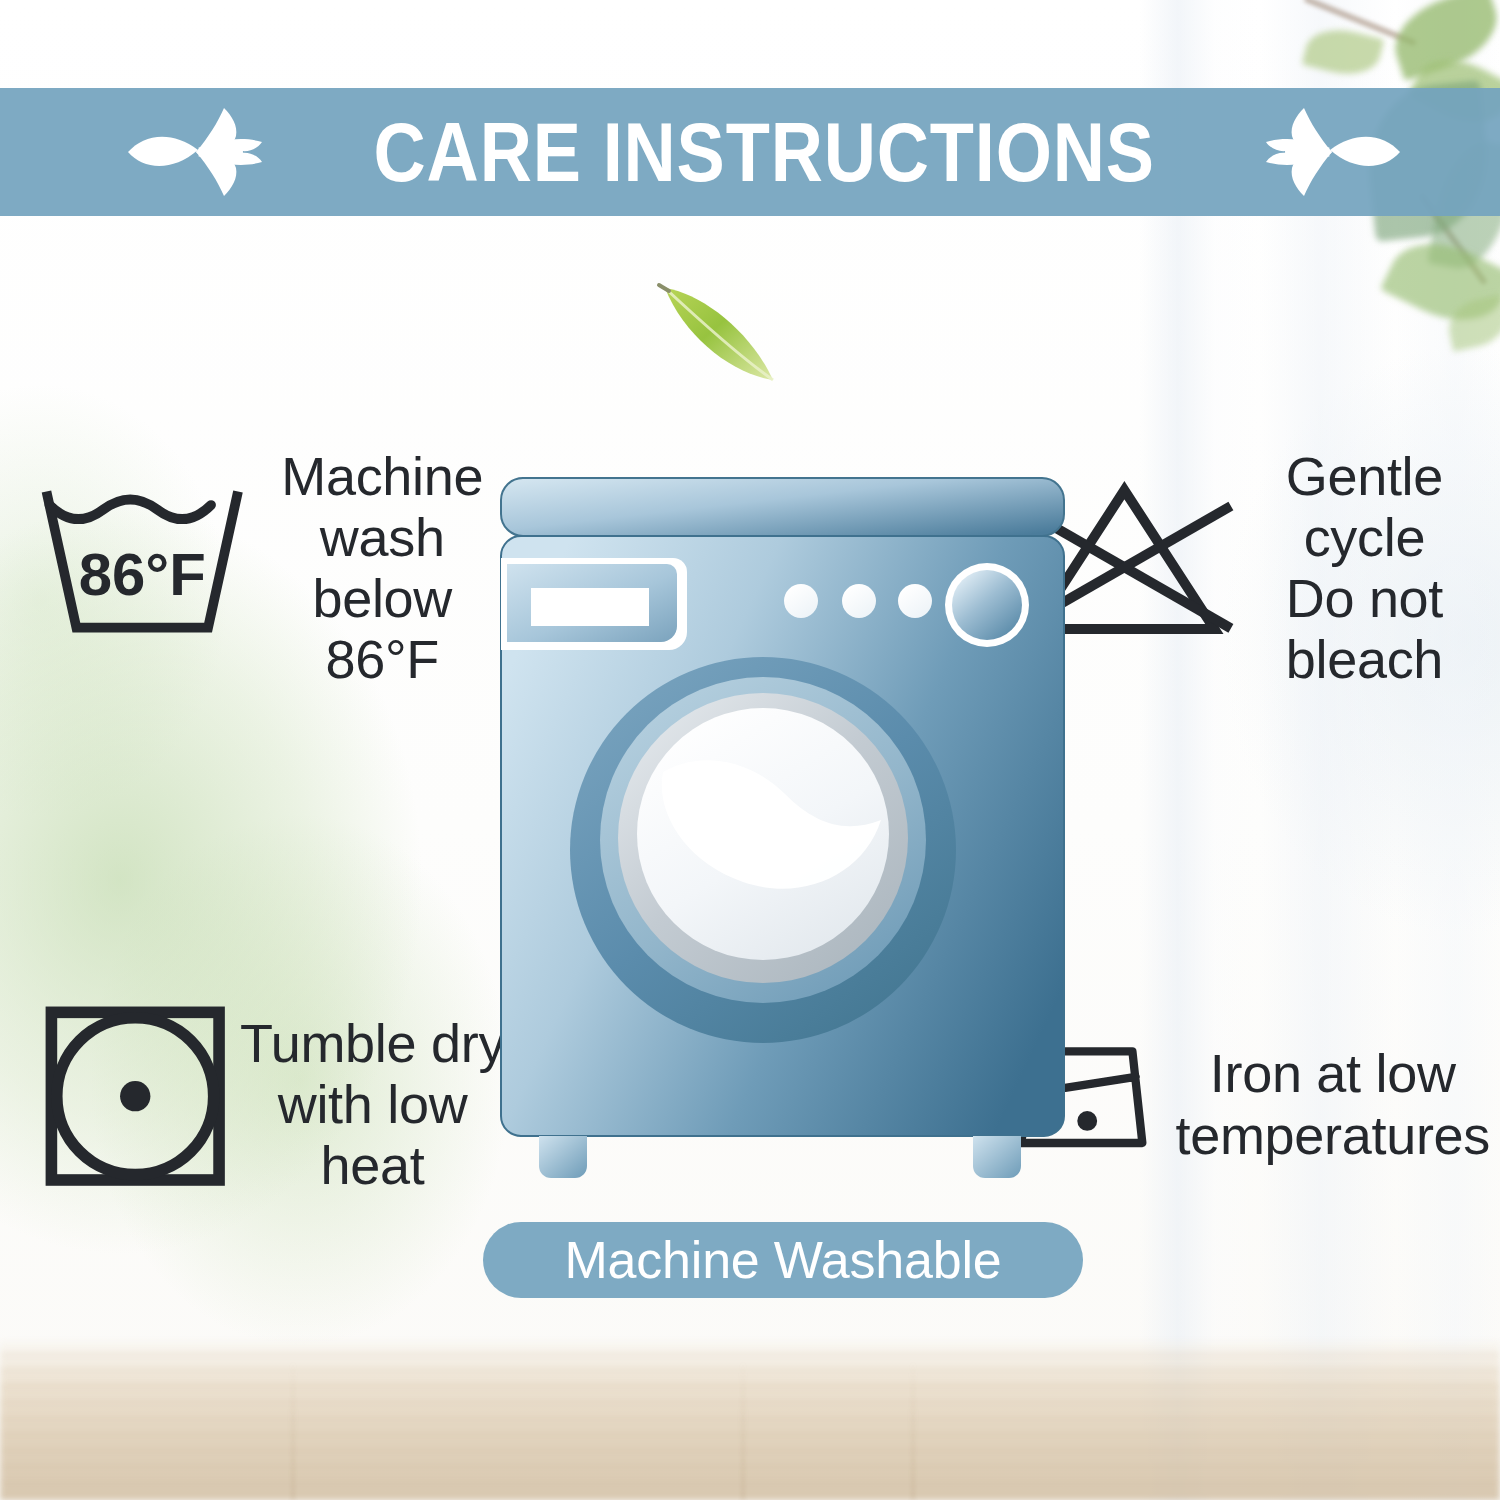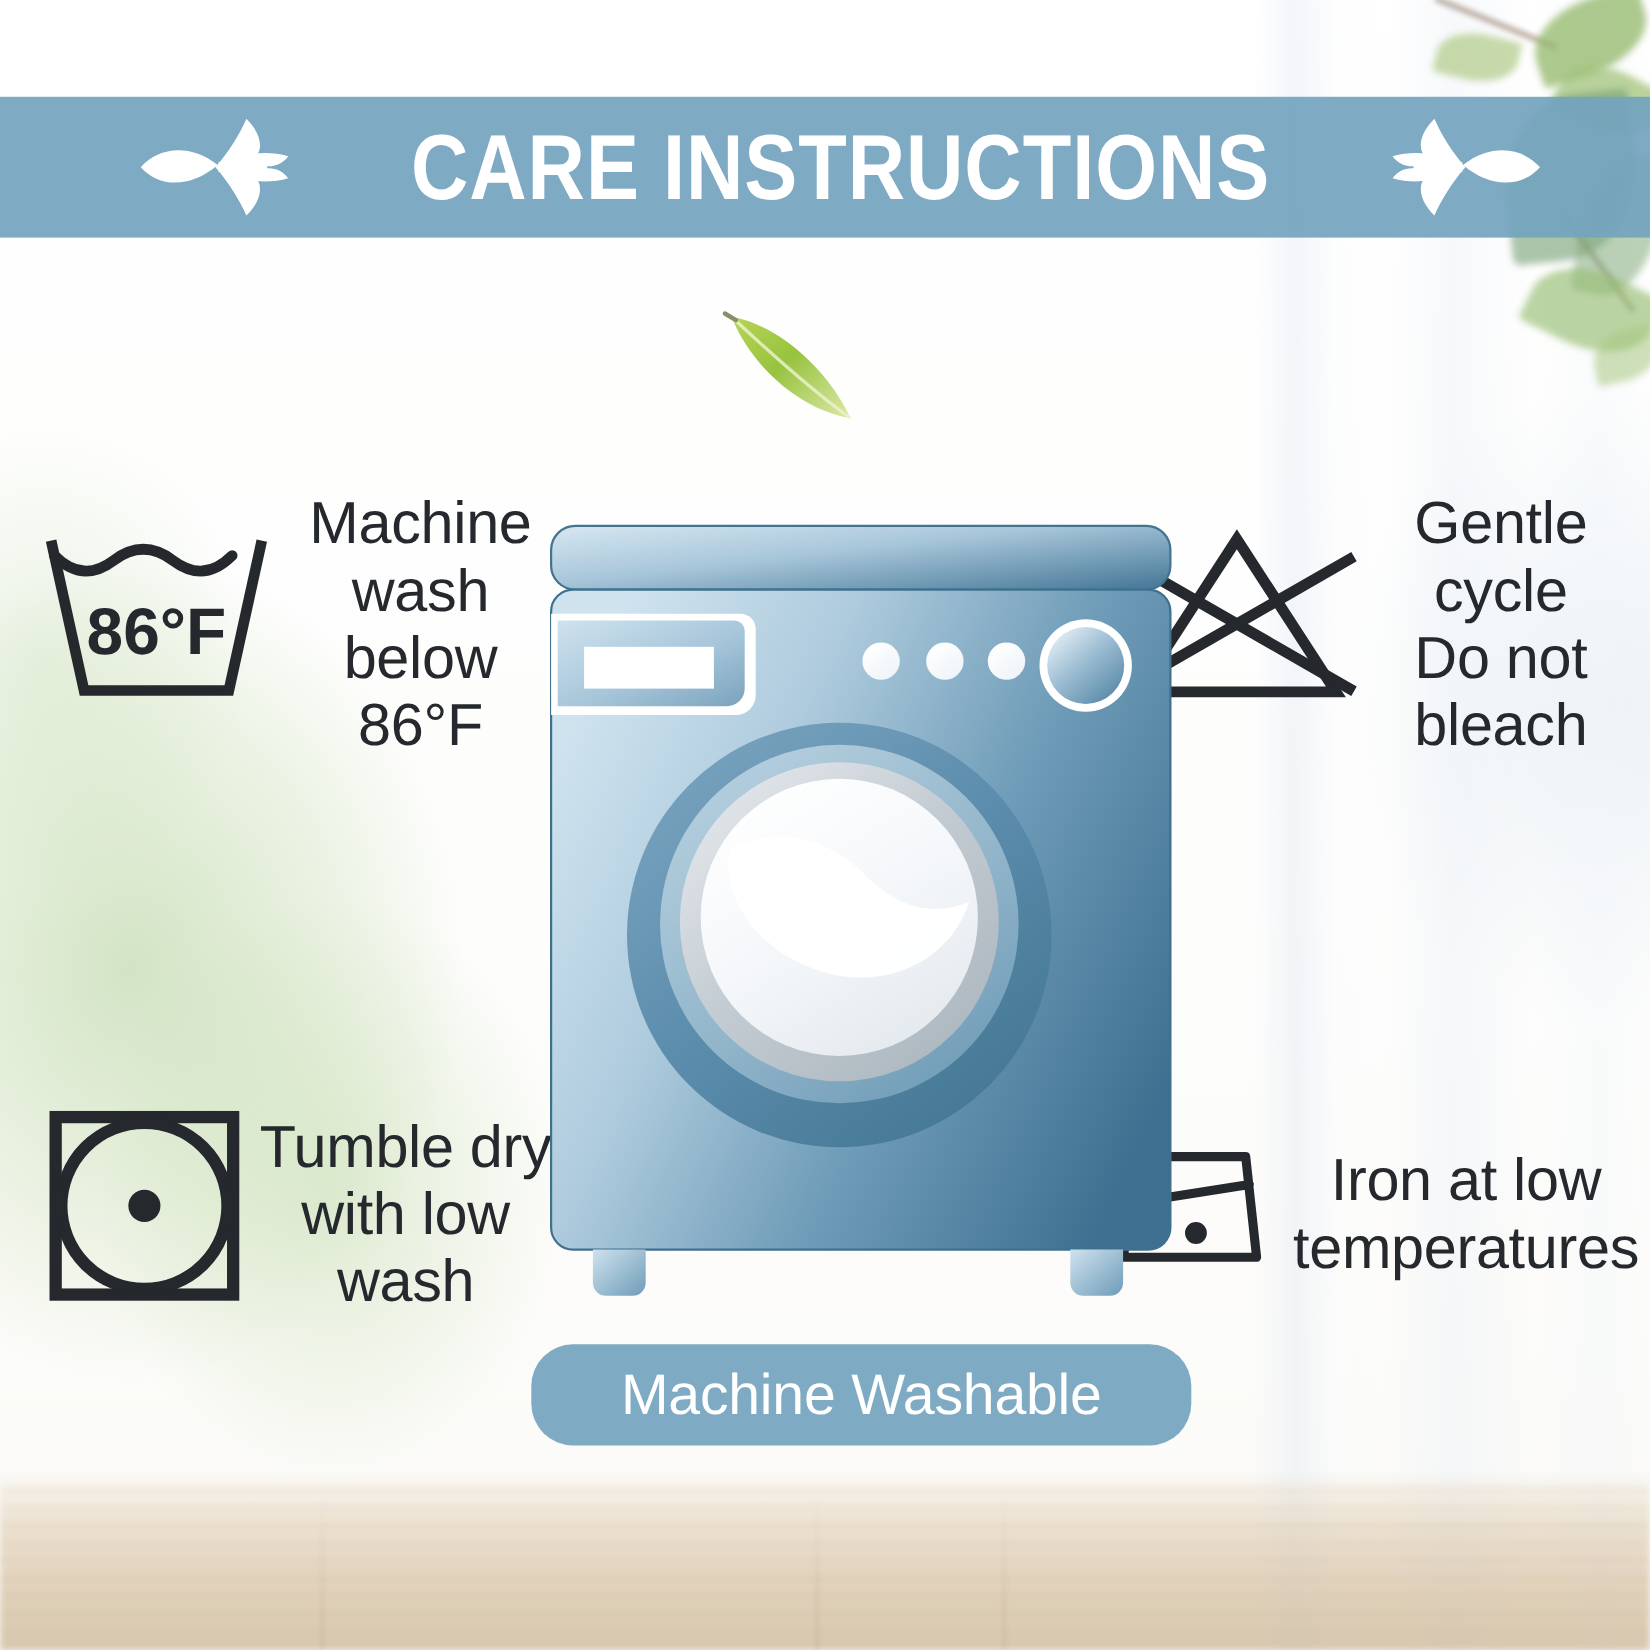--- a/index.html
+++ b/index.html
@@ -141,21 +141,21 @@
     width: 575px;
     height: 720px;
   }
 
   
   .badge {
     position: absolute;
     left: 483px;
     top: 1222px;
     width: 600px;
-    height: 92px;
+    height: 76px;
     border-radius: 38px;
     background: rgba(116,164,190,0.93);
     display: flex;
     align-items: center;
     justify-content: center;
   }
   .badge-text {
     color: #ffffff;
     font-size: 52px;
     line-height: 1;
@@ -254,21 +254,21 @@
 Do not bleach</div>
   </div>
 
   <div class="care-block" id="block-dry">
     <svg class="care-icon" width="230" height="215" viewBox="0 0 230 215">
       <rect x="24" y="12" width="188" height="188" fill="none" stroke="#25282d" stroke-width="13"></rect>
       <circle cx="118" cy="106" r="88" fill="none" stroke="#25282d" stroke-width="13"></circle>
       <circle cx="118" cy="106" r="17" fill="#25282d"></circle>
     </svg>
     <div class="care-label">Tumble dry
-with low wash</div>
+with low heat</div>
   </div>
 
   <div class="care-block" id="block-iron">
     <svg class="care-icon" width="300" height="215" viewBox="0 0 300 215">
       <path d="M66 24 L 222 24 L 240 190 L 20 190 C 20 190, 32 96, 100 90 L 228 70" fill="none" stroke="#25282d" stroke-width="15" stroke-linejoin="round" stroke-linecap="round"></path>
       <circle cx="140" cy="150" r="18" fill="#25282d"></circle>
     </svg>
     <div class="care-label">Iron at low
 temperatures</div>
   </div>

